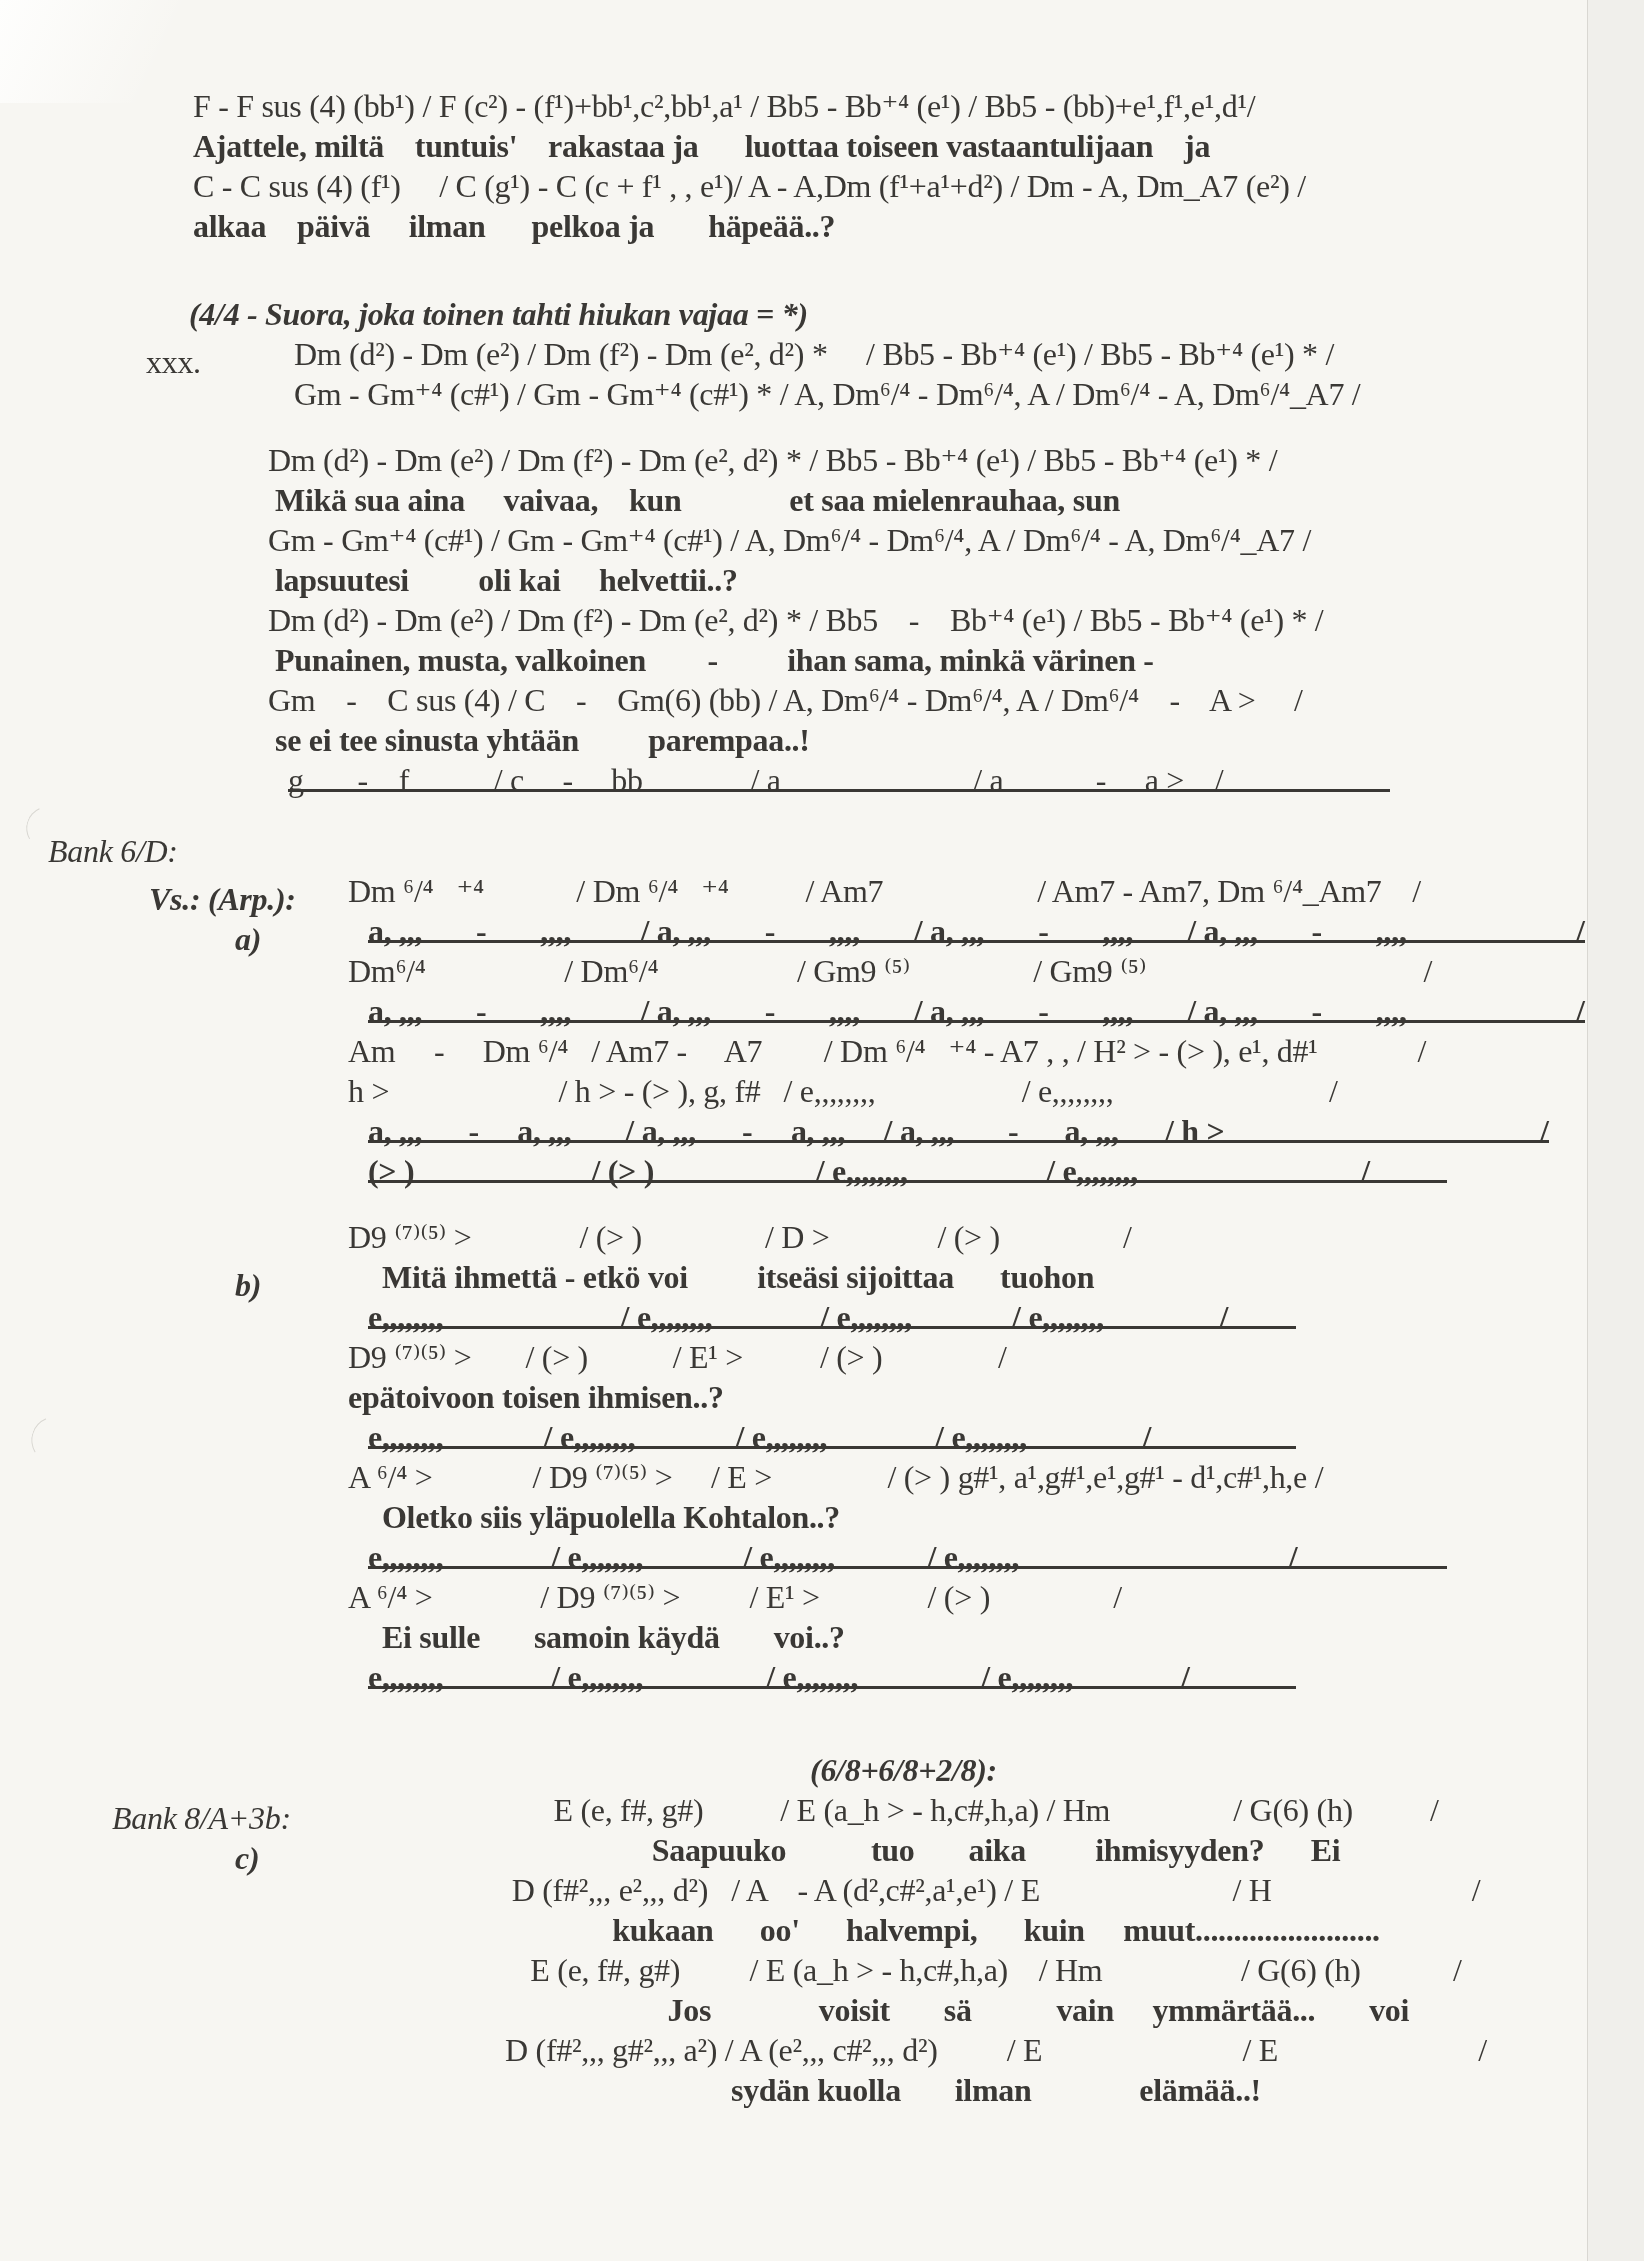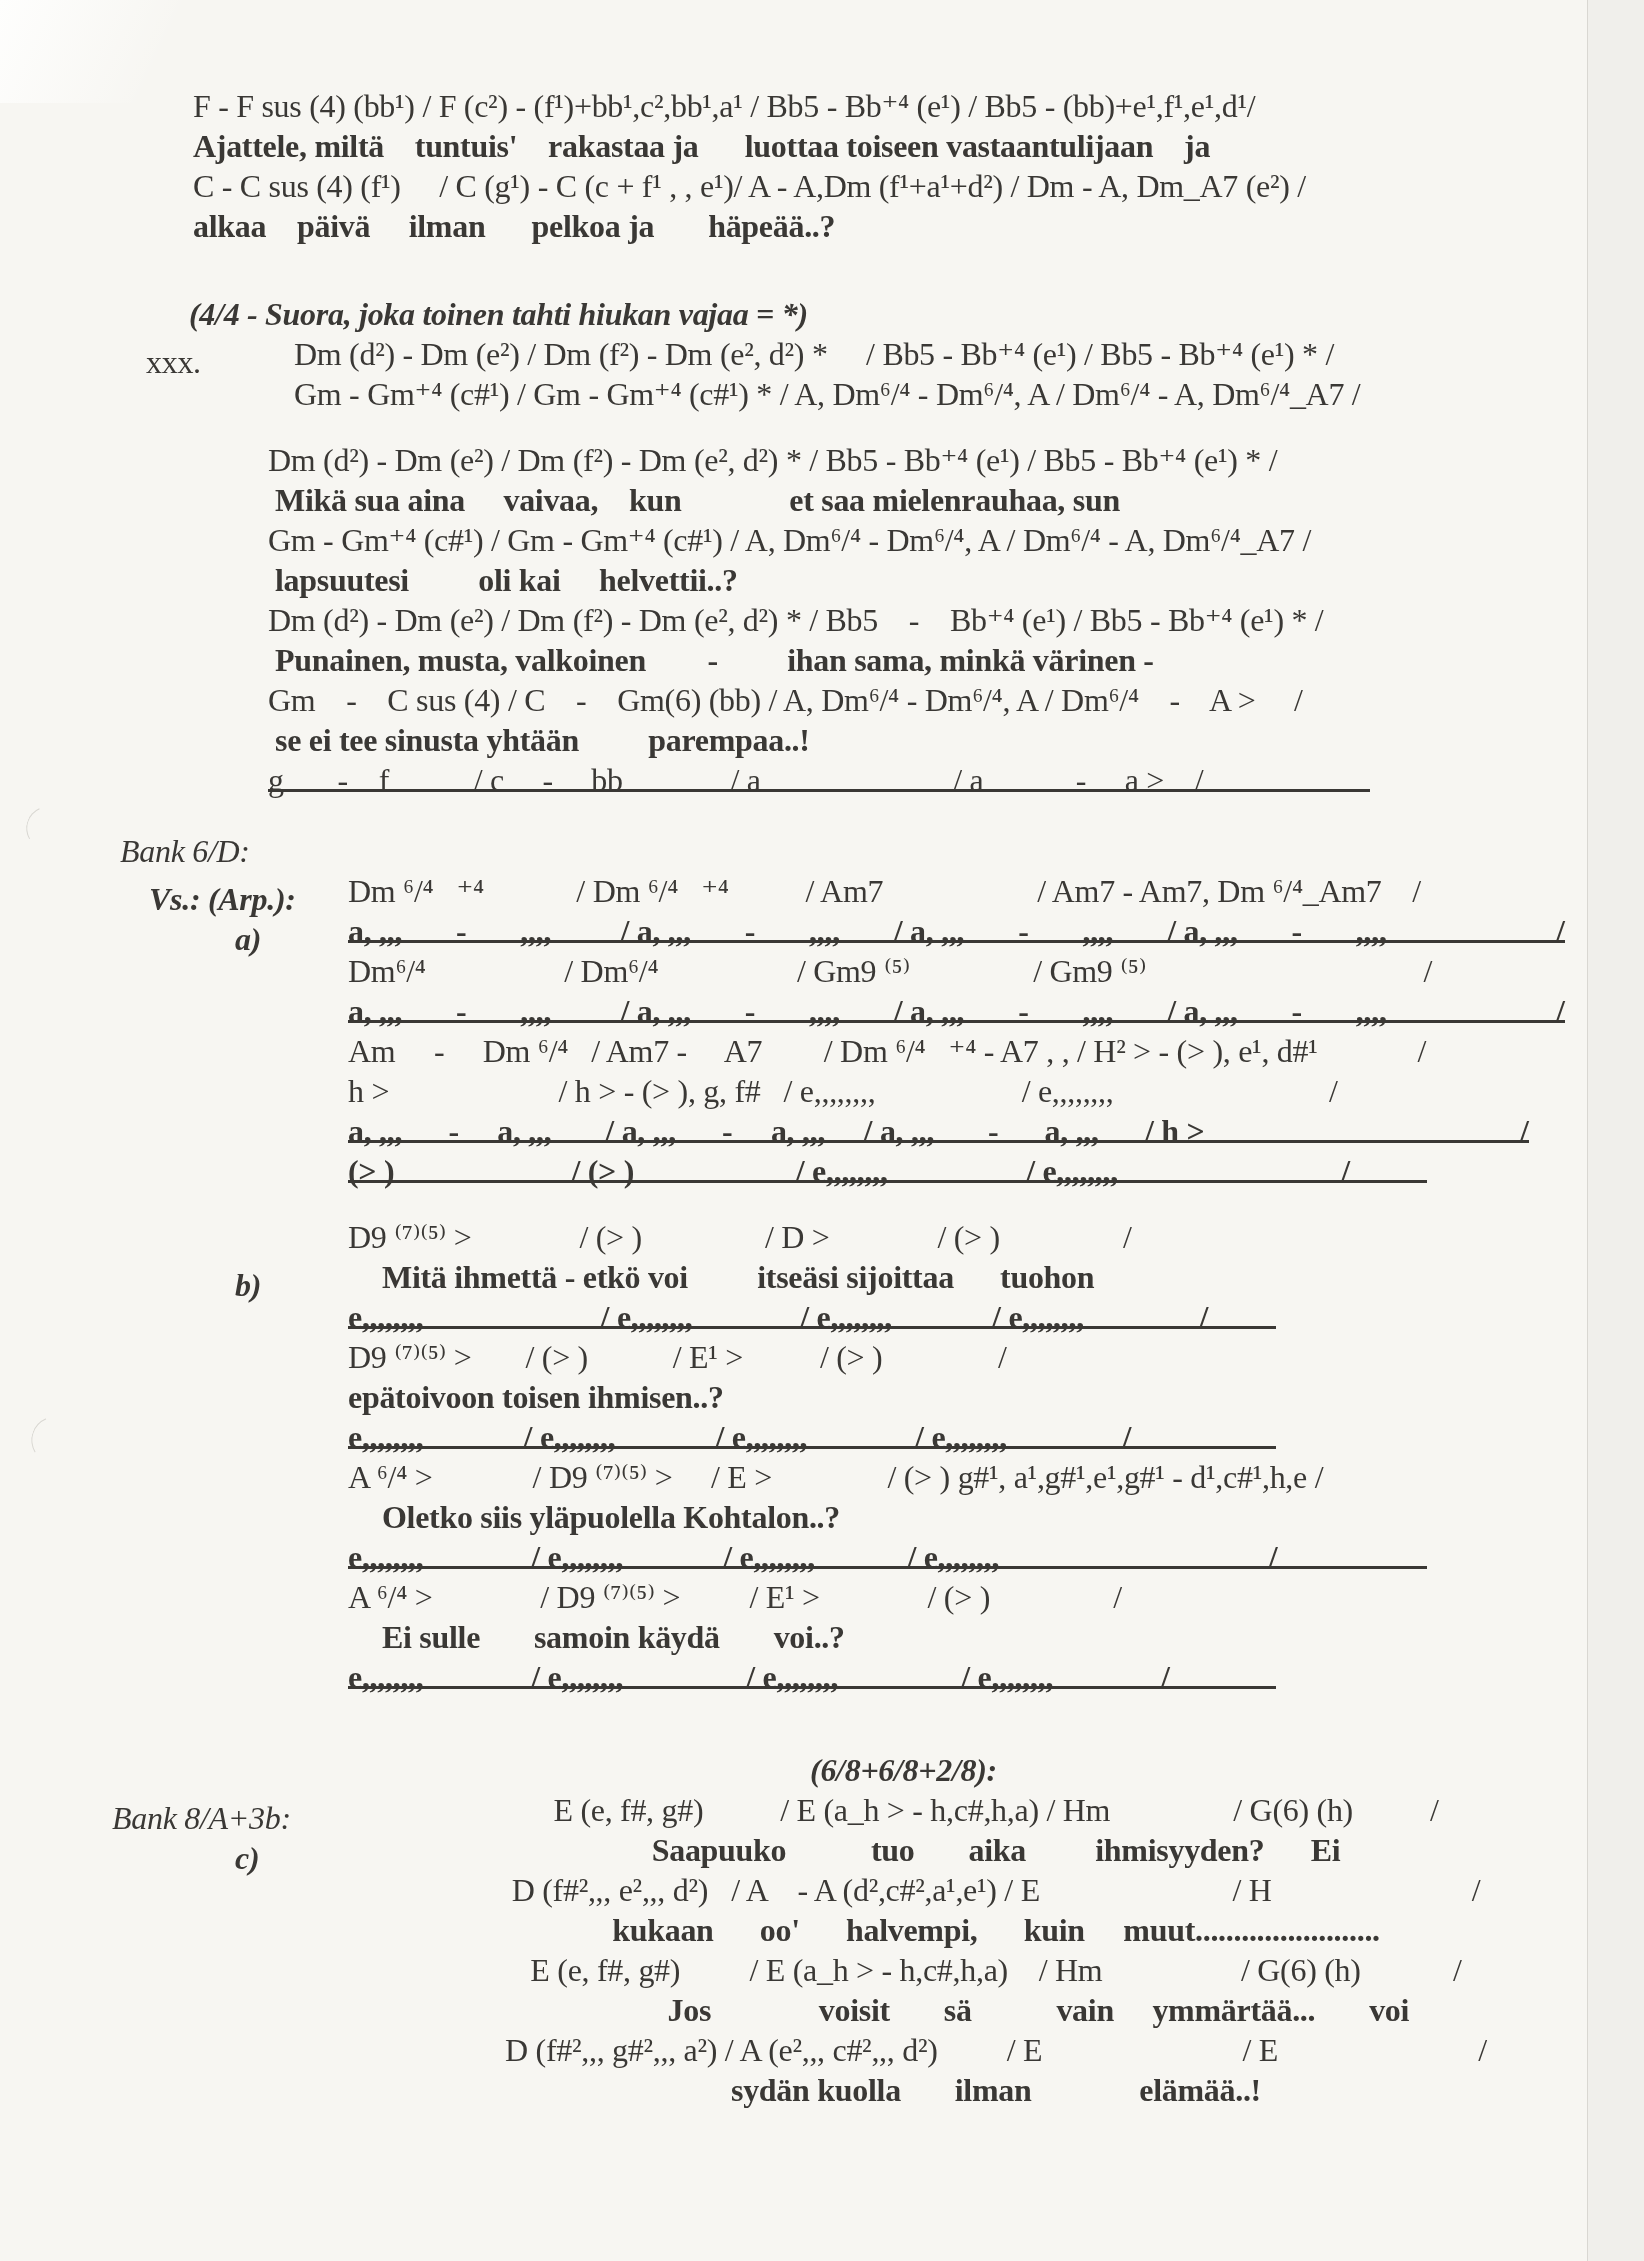--- a/index.html
+++ b/index.html
@@ -40,36 +40,37 @@
   .chord{font-weight:400;}
   .lyric{font-weight:700;}
   .bass{font-weight:700;}
   .bass.thin{font-weight:400;}
   .bass .txt{
     display:inline-block;
     background-image:linear-gradient(#3a3835,#3a3835);
     background-repeat:no-repeat;
     background-size:100% 3.4px;
     background-position:0 29px;
+    margin-left:20px;
   }
   .w1282 .txt{min-width:1102px;}
   .w1255 .txt{min-width:1079px;}
   .w1080 .txt{min-width:928px;}
   .heading{font-weight:700;font-style:italic;}
   .ital{font-style:italic;font-weight:400;}
   .bold-ital{font-weight:700;font-style:italic;margin-left:37px;}
 
   
   .pl225{padding-left:193px;}
   .pl190{padding-left:163px;}
   .pl312{padding-left:268px;}
   .pl320{padding-left:275px;}
   .pl405{padding-left:348px;}
   .pl445{padding-left:382px;}
-  .pl140{padding-left:120px;}
+  .pl140{padding-left:48px;}
 
   
   .side{position:absolute;top:8px;white-space:pre;}
   .at130{left:112px;}
   .at140{left:120px;}
   .at230{left:198px;}
 </style>
 </head>
 <body>
 

